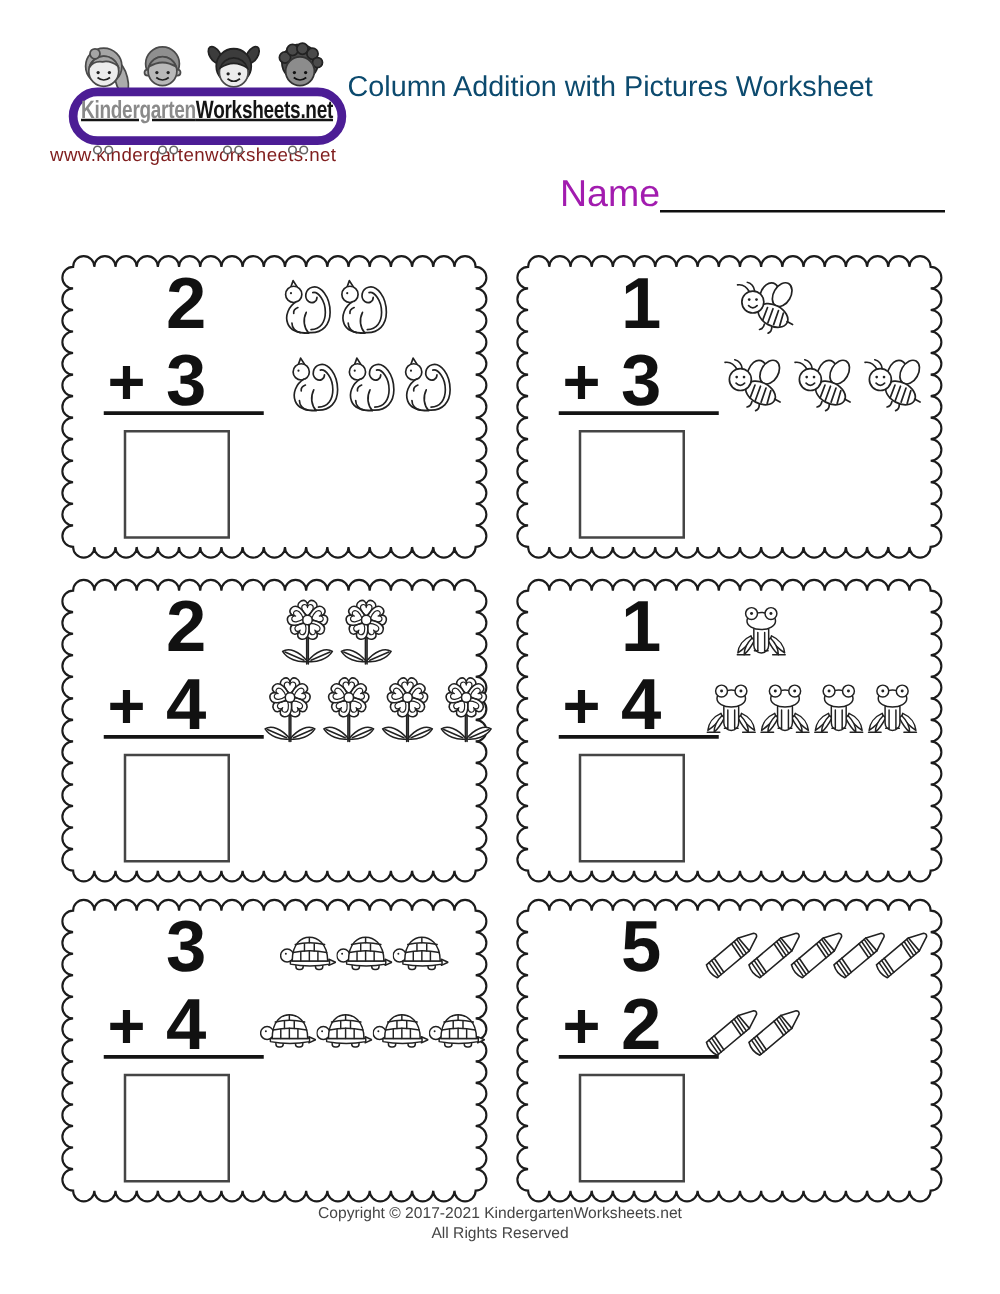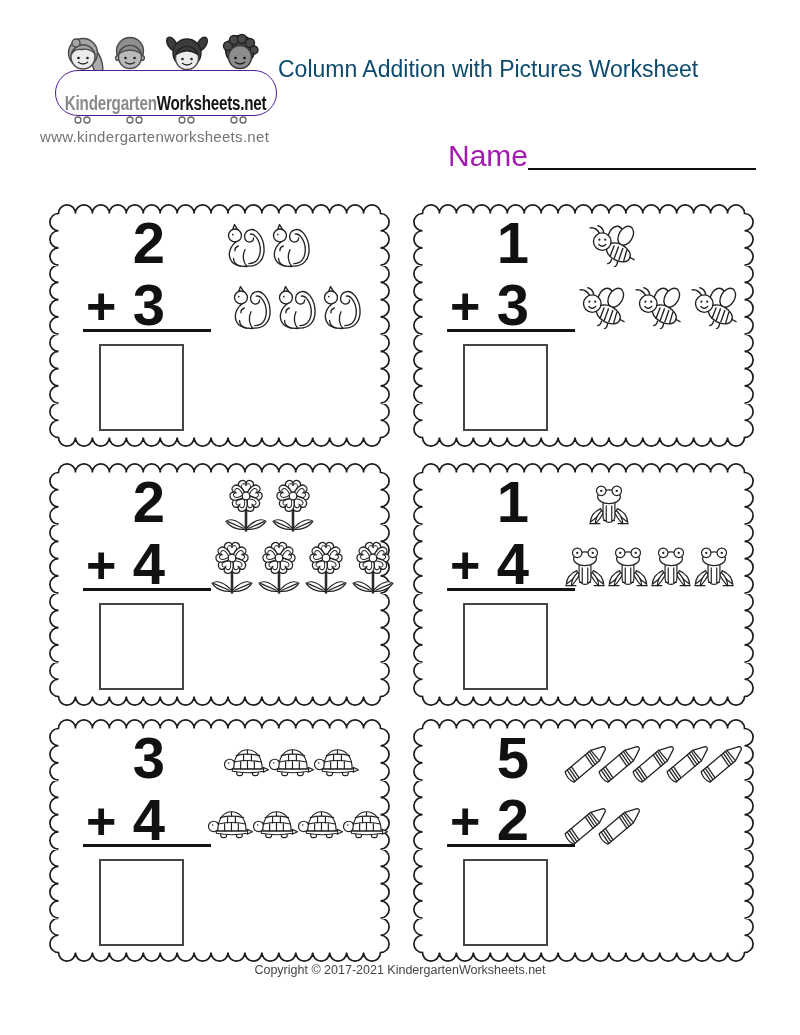--- a/index.html
+++ b/index.html
@@ -6,29 +6,29 @@
   html,body { background:#fff; }
   body {
     width:800px; height:1035px; position:relative; overflow:hidden;
     font-family:"Liberation Sans", sans-serif; color:#141414;
   }
 
   
   #logo-kids { position:absolute; left:30px; top:20px; width:250px; height:105px; z-index:1; }
   #banner {
     position:absolute; left:55px; top:70px; width:222px; height:46px; z-index:2;
-    background:#fff; border:1px solid #4c1d95; border-radius:24px;
-    display:flex; align-items:flex-end; justify-content:center;
+    background:#fff; border:7px solid #4c1d95; border-radius:24px;
+    display:flex; align-items:flex-start; justify-content:center;text-decoration:underline;
   }
   #banner .bt { font-size:20px; font-weight:bold; white-space:nowrap;
                 transform:scaleX(0.76); letter-spacing:-0.3px; }
   #banner .bt .g { color:#8a8a8a; }
   #banner .bt .b { color:#141414; }
-  #site-url { position:absolute; left:40px; top:128px; font-size:15px;
-              color:#737373; letter-spacing:0.3px; }
+  #site-url { position:absolute; left:40px; top:116px; font-size:15px;
+              color:#7f1d1d; letter-spacing:0.3px; }
   #page-title { position:absolute; left:278px; top:56px; font-size:23px; color:#0c4a6e; }
   #name-row { position:absolute; left:448px; top:134px; display:flex; align-items:flex-end; }
   #name-row .nl { font-size:30px; line-height:36px; color:#a21caf; }
   #name-line { display:inline-block; width:228px; height:36px;
                border-bottom:2.5px solid #0f0f0f; margin-bottom:4px; }
 
   
   .card { position:absolute; width:343px; height:245px; }
   .card .scallop { position:absolute; left:0; top:0; }
   .addend, .row2 .digit {
@@ -461,13 +461,14 @@
         <use href="#sym-crayon"></use>
       </svg>
       <svg class="pic pic-crayon" aria-hidden="true">
         <use href="#sym-crayon"></use>
       </svg>
     </div>
 </div>
 
 <div id="footer">
   <div>Copyright © 2017-2021 KindergartenWorksheets.net</div>
+  <div>All Rights Reserved</div>
 </div>
 
 </body></html>

